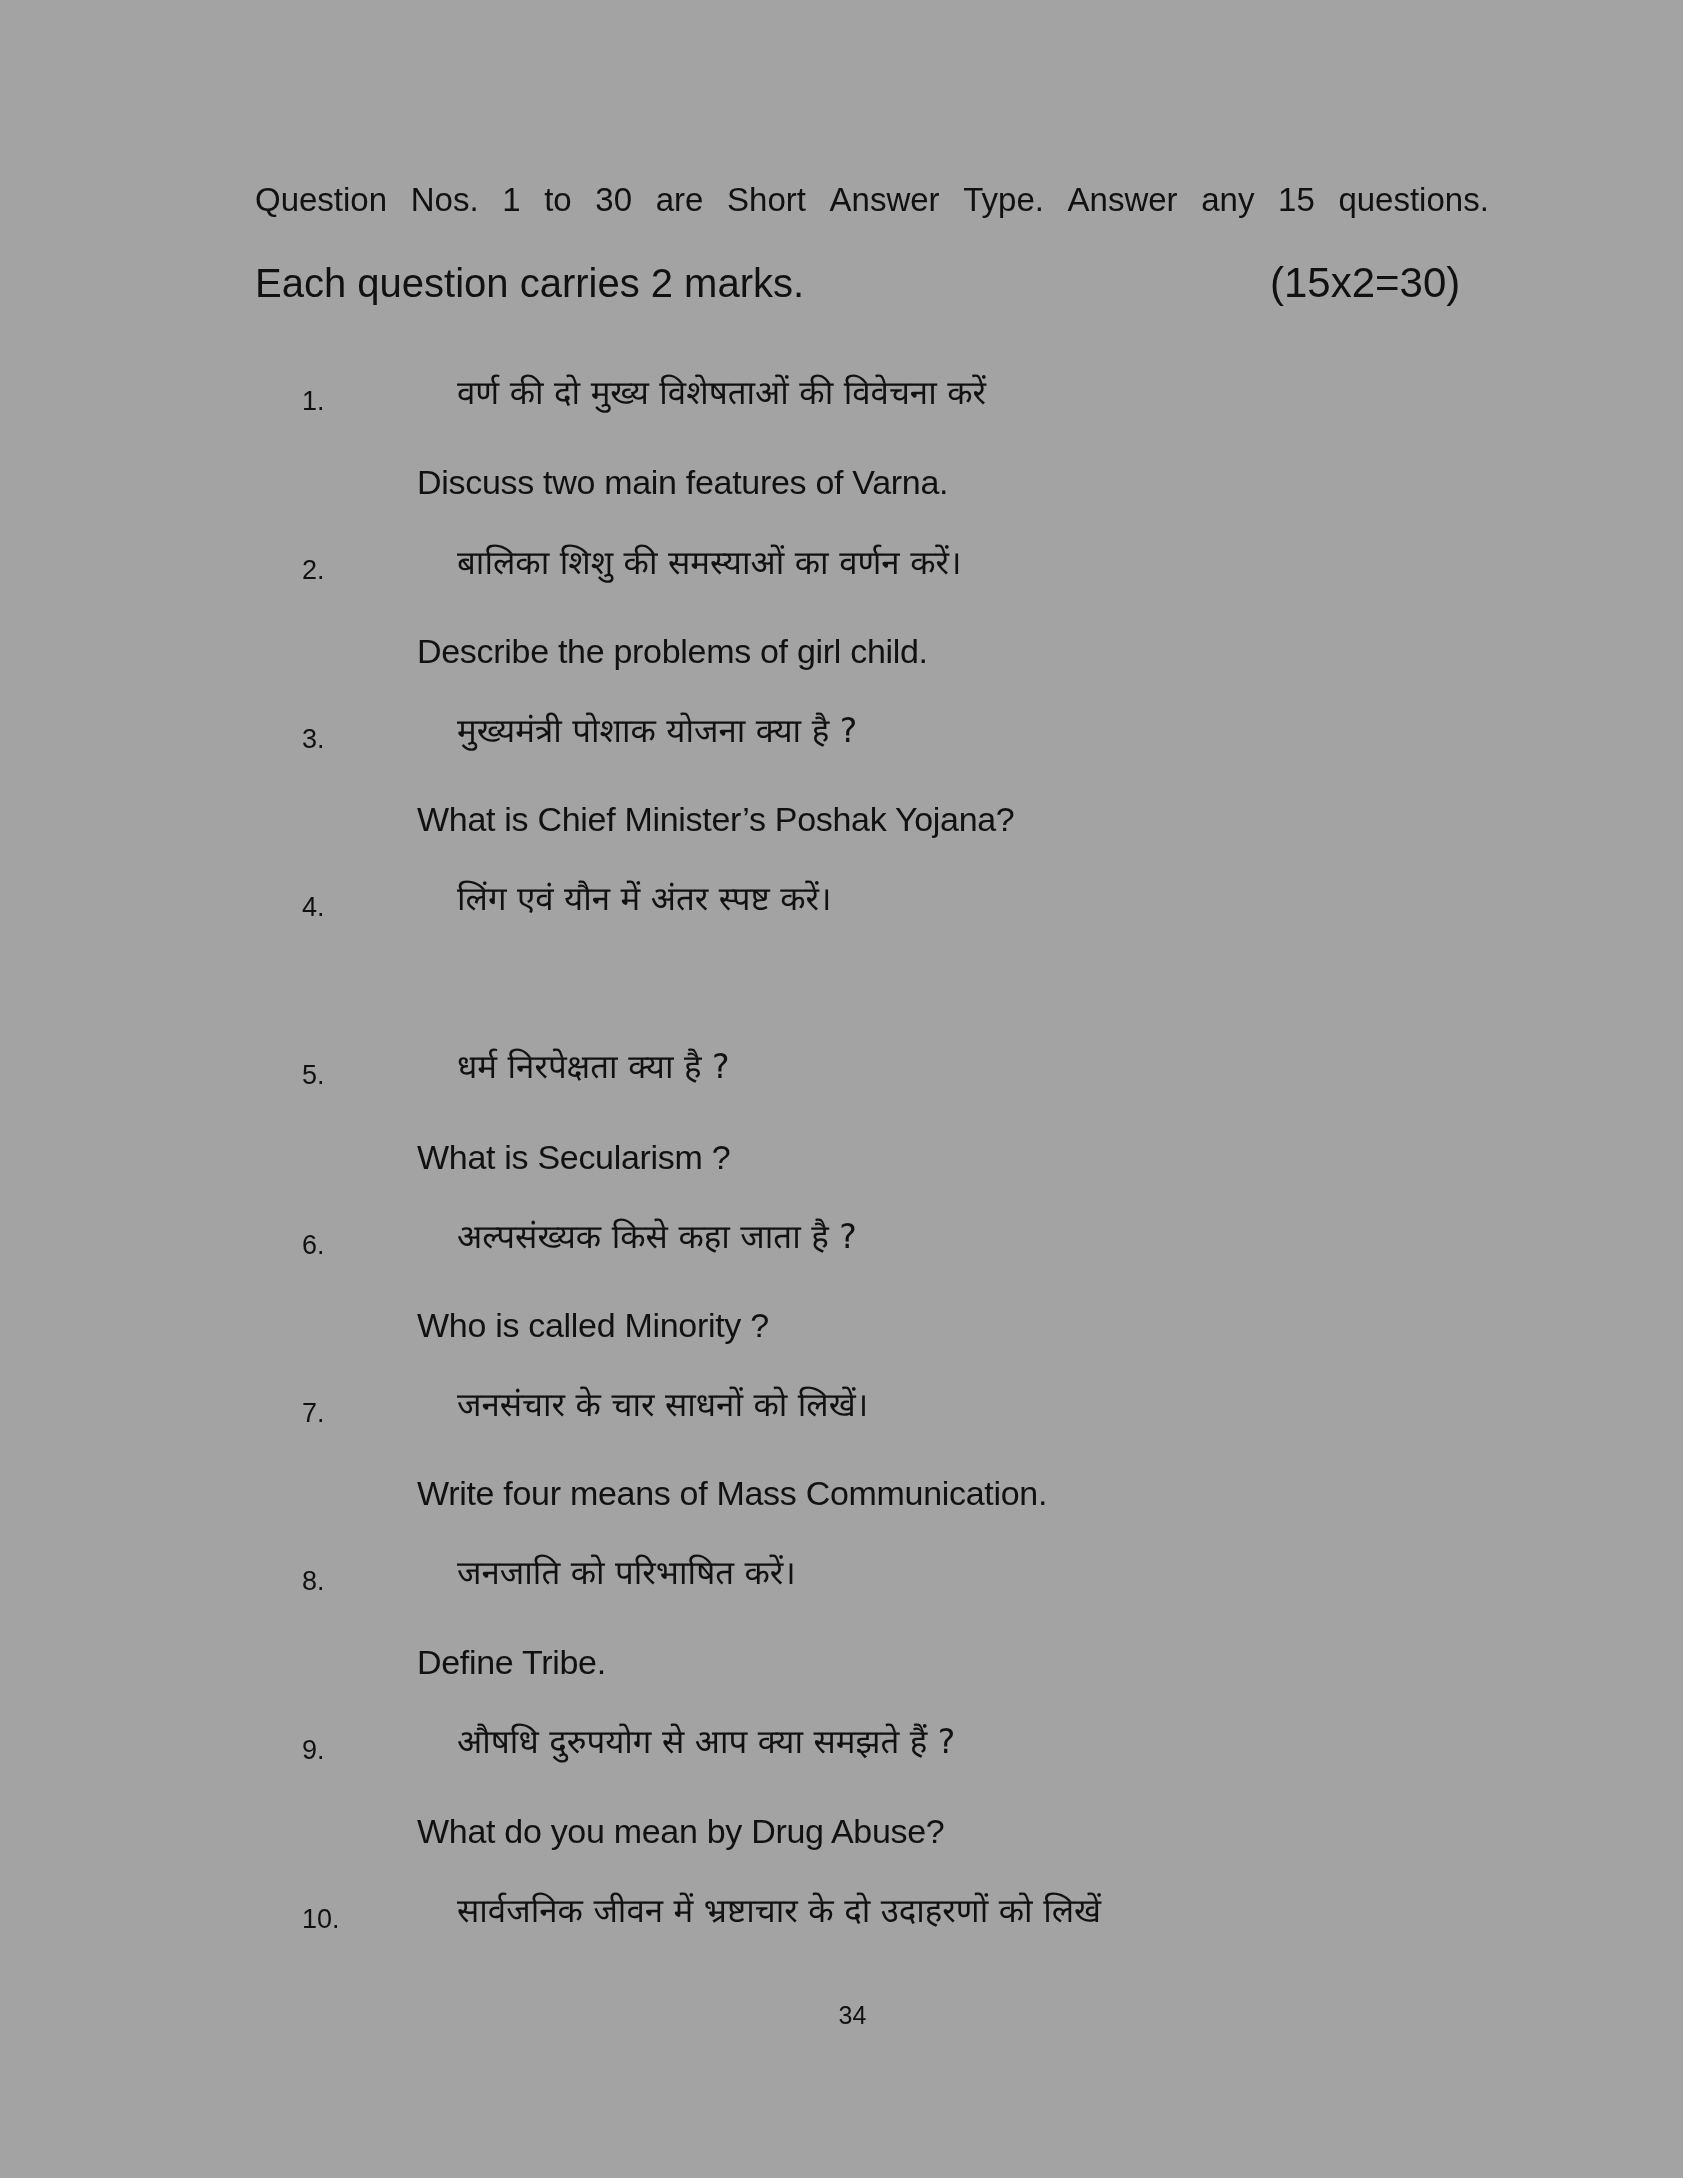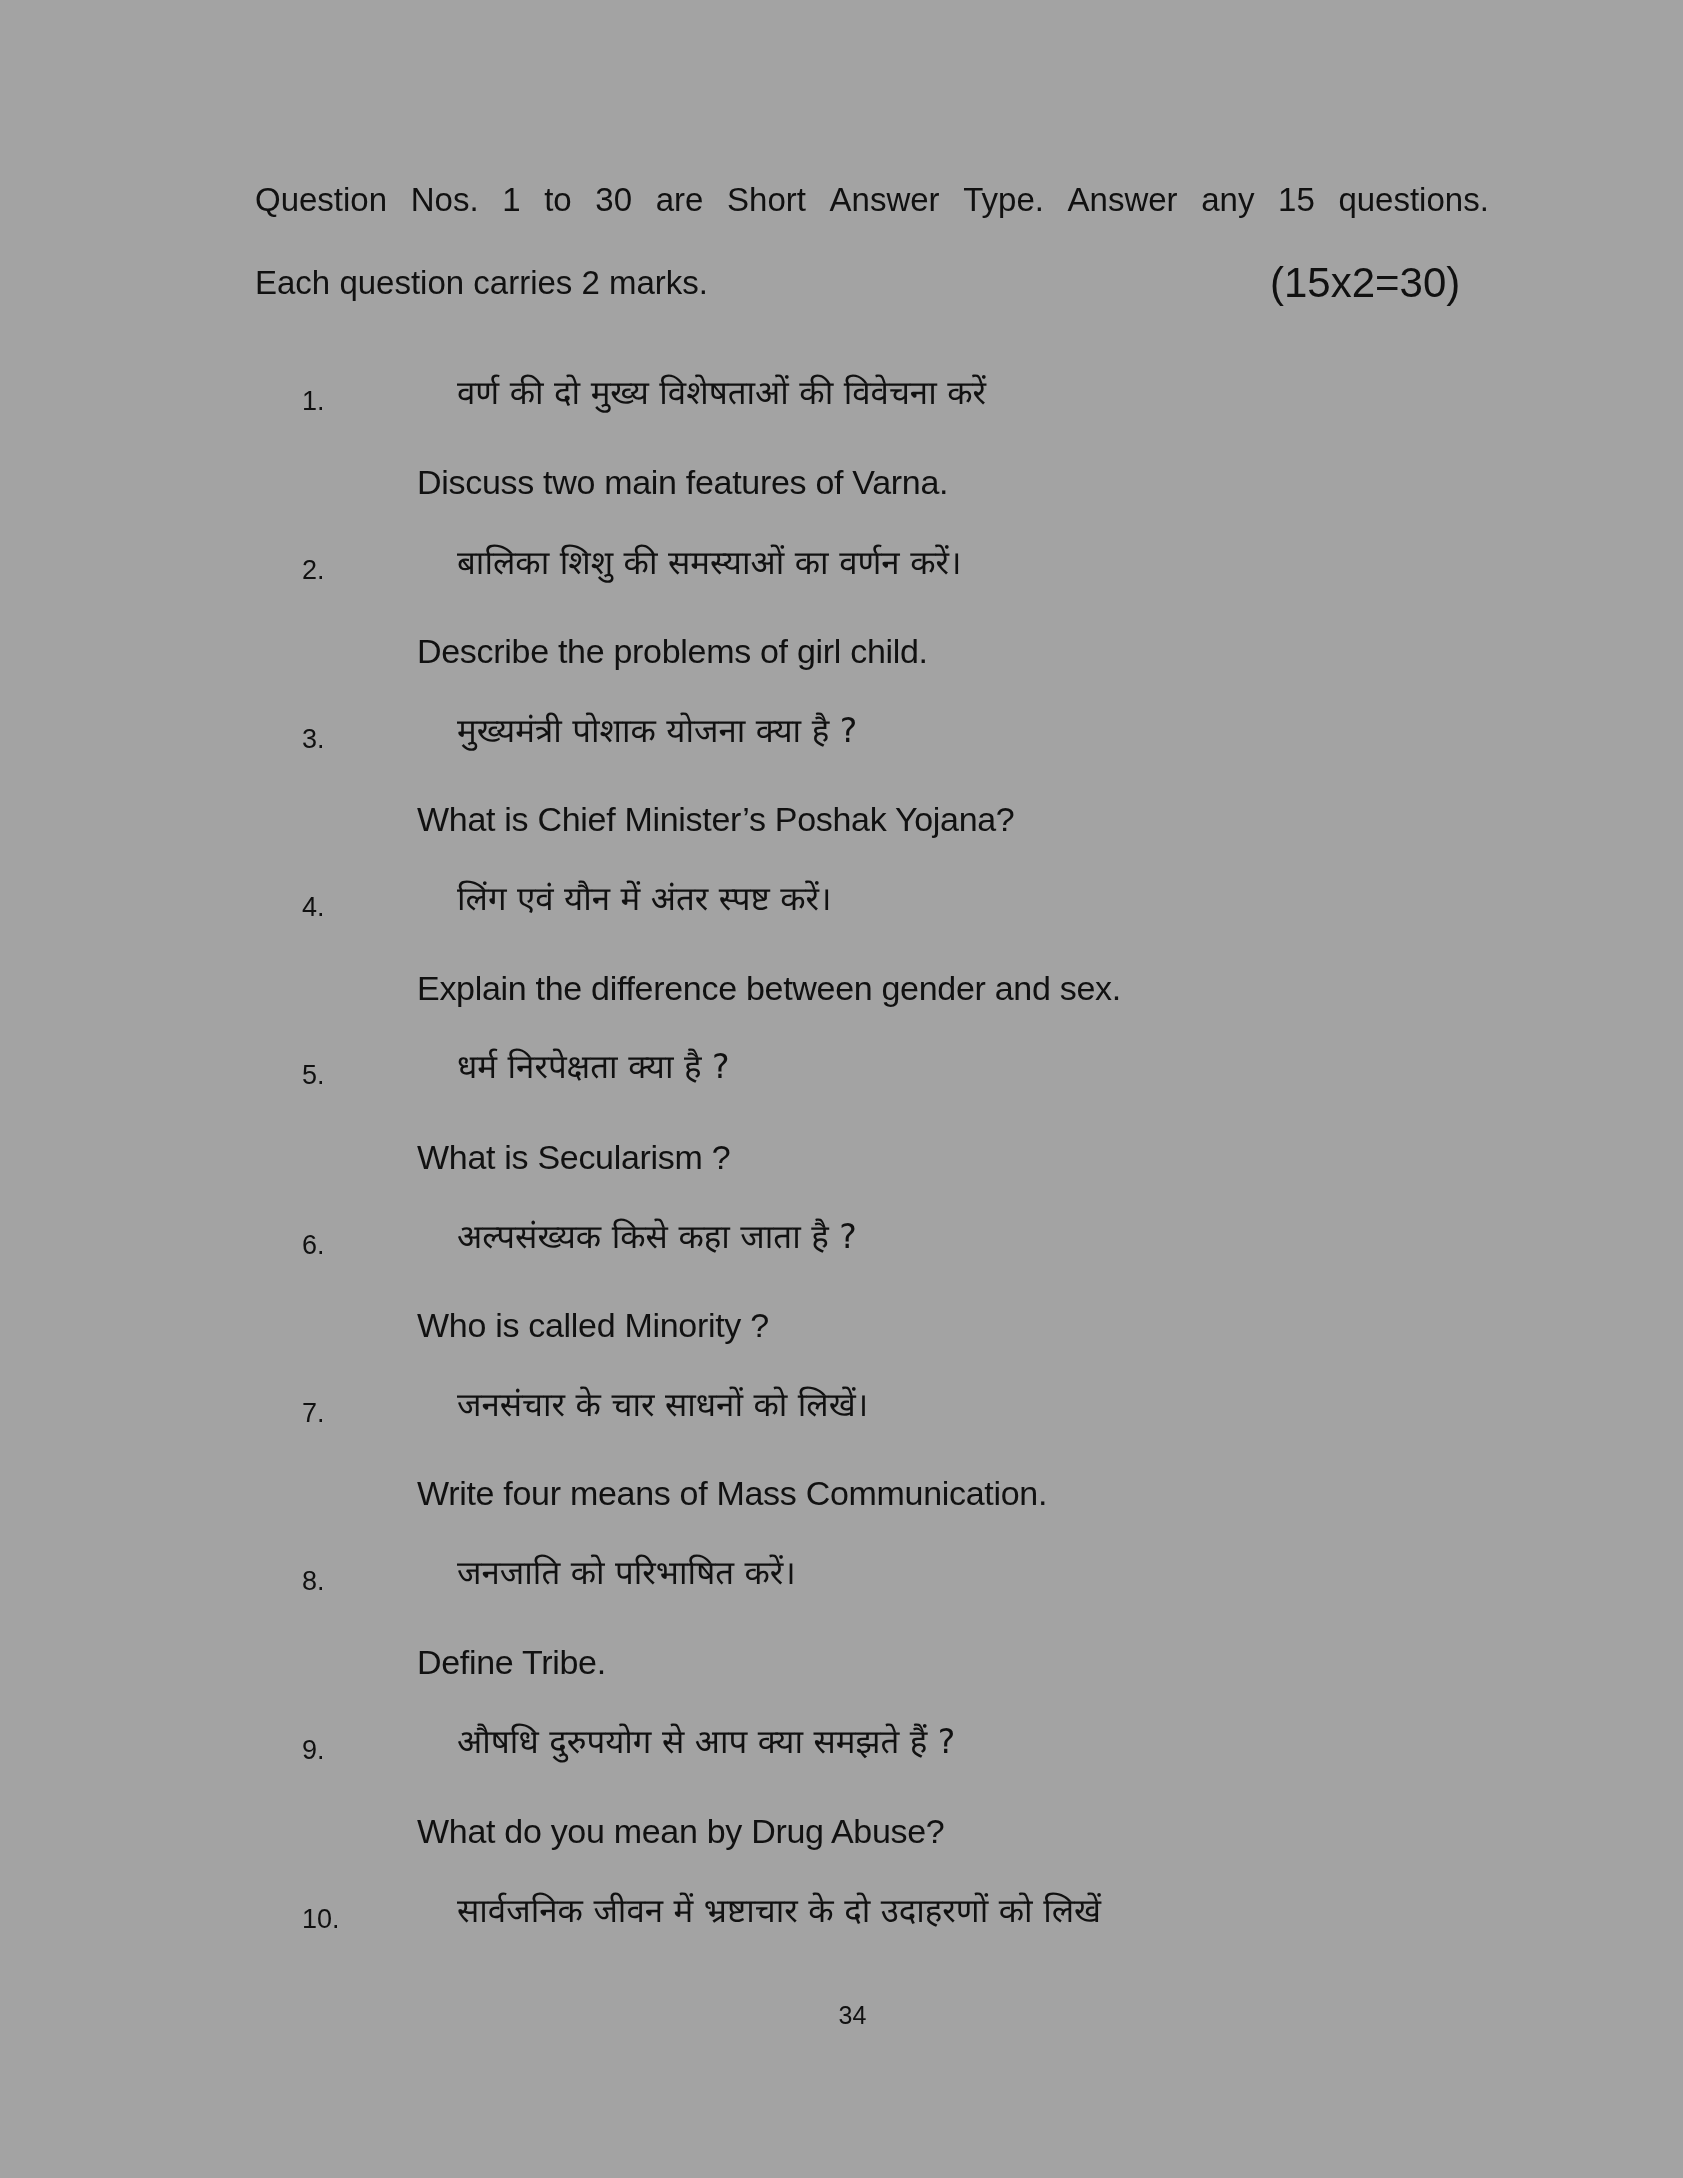--- a/index.html
+++ b/index.html
@@ -8,21 +8,21 @@
       font-family: "Liberation Sans", sans-serif; color: #111111;
     }
     .page { position: absolute; left: 0; top: 0; width: 1683px; height: 2178px; background: #a3a3a3; }
     .instr1 {
       position: absolute; left: 255px; top: 180px; width: 1234px;
       font-size: 33px; line-height: 40px; white-space: nowrap;
       display: flex; justify-content: space-between;
     }
     .instr2 {
       position: absolute; left: 255px; top: 263px; width: 1198px;
-      font-size: 33px; line-height: 40px; white-space: nowrap;
+      font-size: 40px; line-height: 40px; white-space: nowrap;
     }
     .marks {
       position: absolute; left: 1270px; top: 263px;
       font-size: 42px; line-height: 40px; white-space: nowrap;
     }
     .qnum {
       position: absolute; left: 302px; font-size: 27px; line-height: 34px; white-space: nowrap;
     }
     .qhi {
       position: absolute; left: 417px; font-size: 33px; line-height: 42px; white-space: nowrap;
@@ -68,21 +68,20 @@
   <div class="qnum" style="top:553px">2.</div>
   <div class="qhi" style="top:542px">बालिका शिशु की समस्याओं का वर्णन करें।</div>
   <div class="qen" style="top:630px">Describe the problems of girl child.</div>
 
   <div class="qnum" style="top:722px">3.</div>
   <div class="qhi" style="top:710px">मुख्यमंत्री पोशाक योजना क्या है ?</div>
   <div class="qen" style="top:798px">What is Chief Minister’s Poshak Yojana?</div>
 
   <div class="qnum" style="top:890px">4.</div>
   <div class="qhi" style="top:878px">लिंग एवं यौन में अंतर स्पष्ट करें।</div>
-  <div class="qen" style="top:967px">Explain the difference between gender and sex.</div>
 
   <div class="qnum" style="top:1058px">5.</div>
   <div class="qhi" style="top:1046px">धर्म निरपेक्षता क्या है ?</div>
   <div class="qen" style="top:1136px">What is Secularism ?</div>
 
   <div class="qnum" style="top:1228px">6.</div>
   <div class="qhi" style="top:1216px">अल्पसंख्यक किसे कहा जाता है ?</div>
   <div class="qen" style="top:1304px">Who is called Minority ?</div>
 
   <div class="qnum" style="top:1396px">7.</div>

